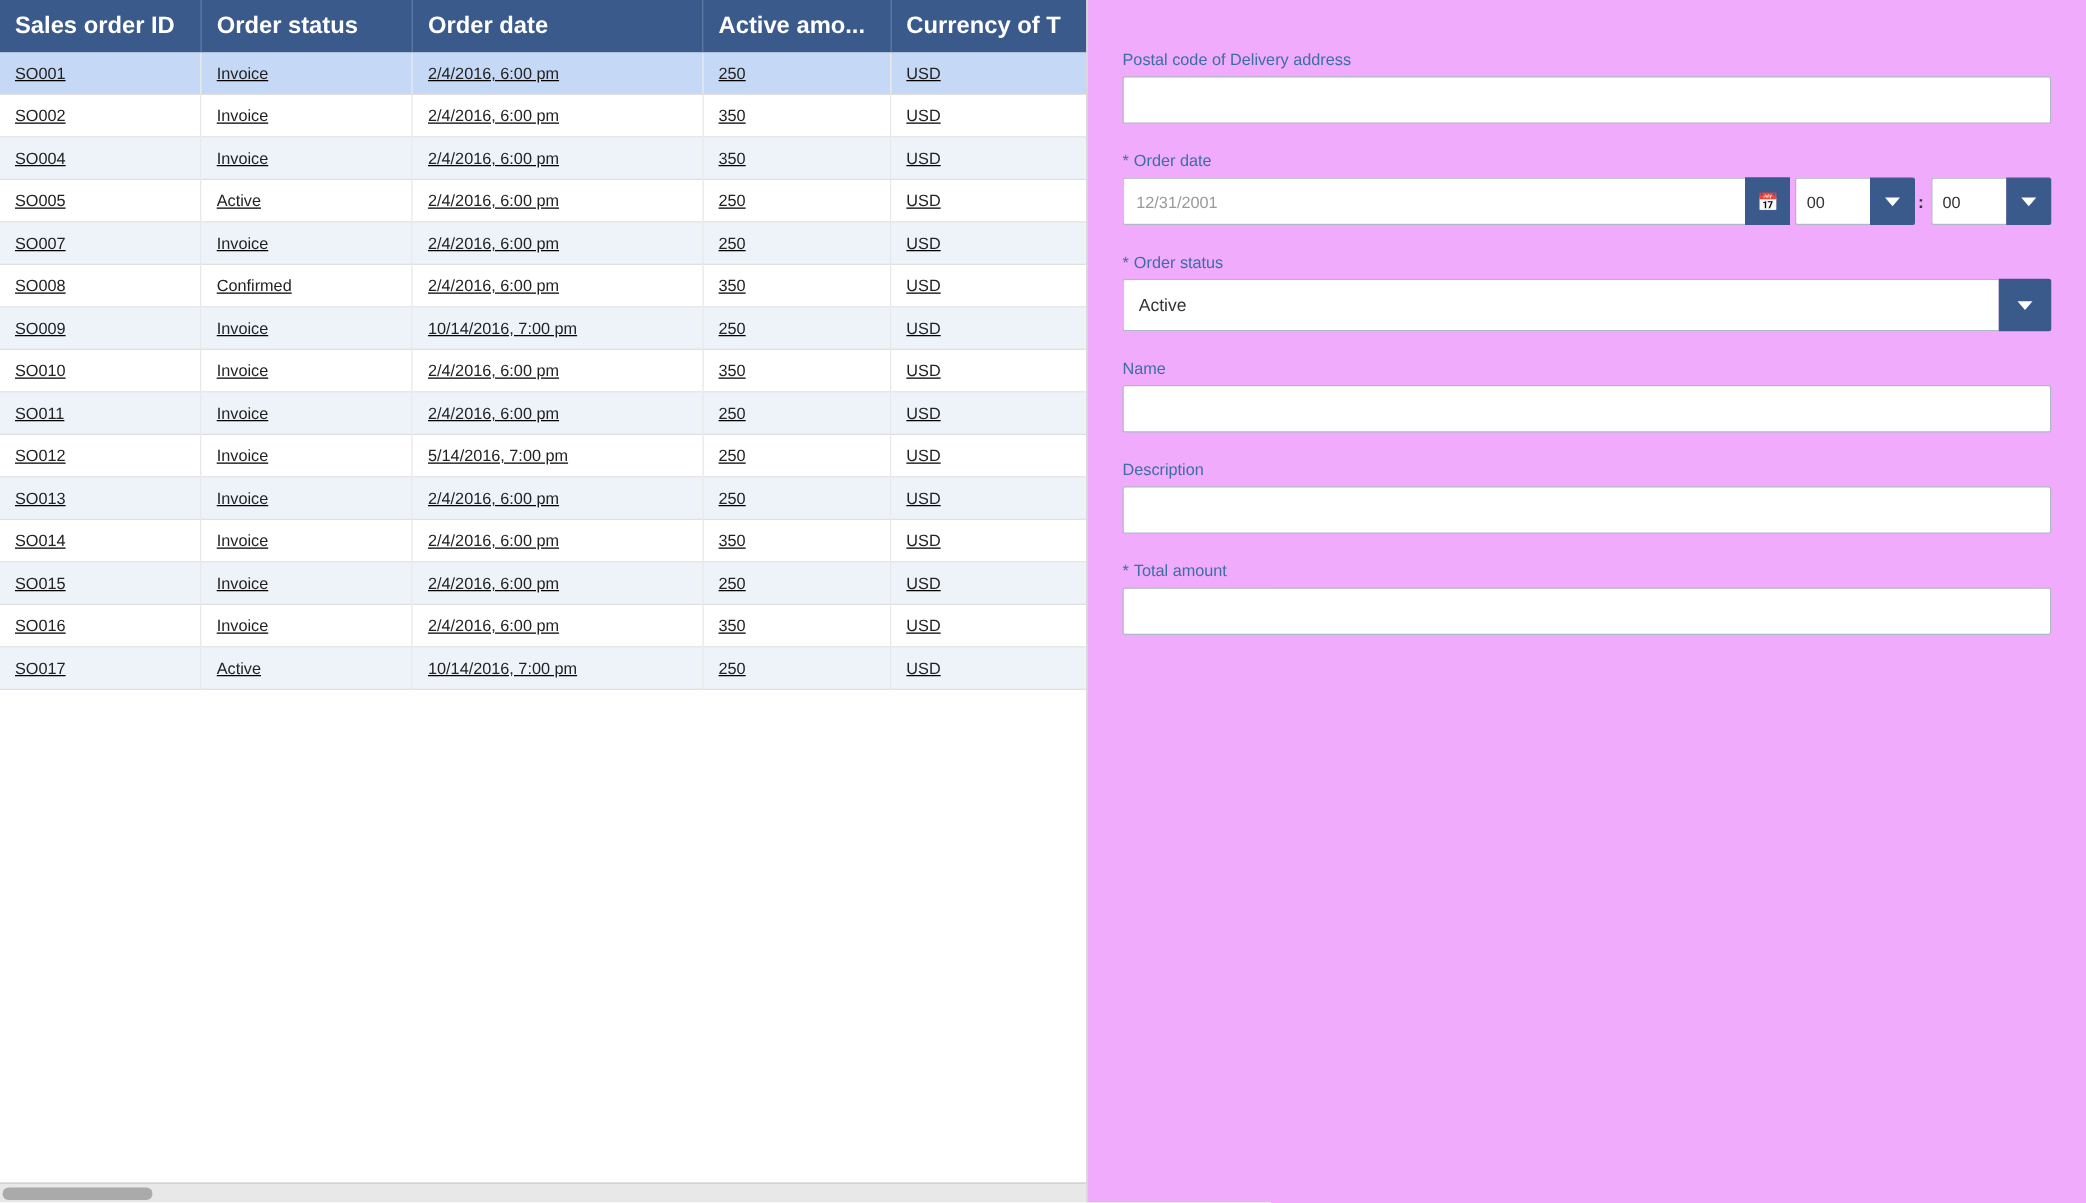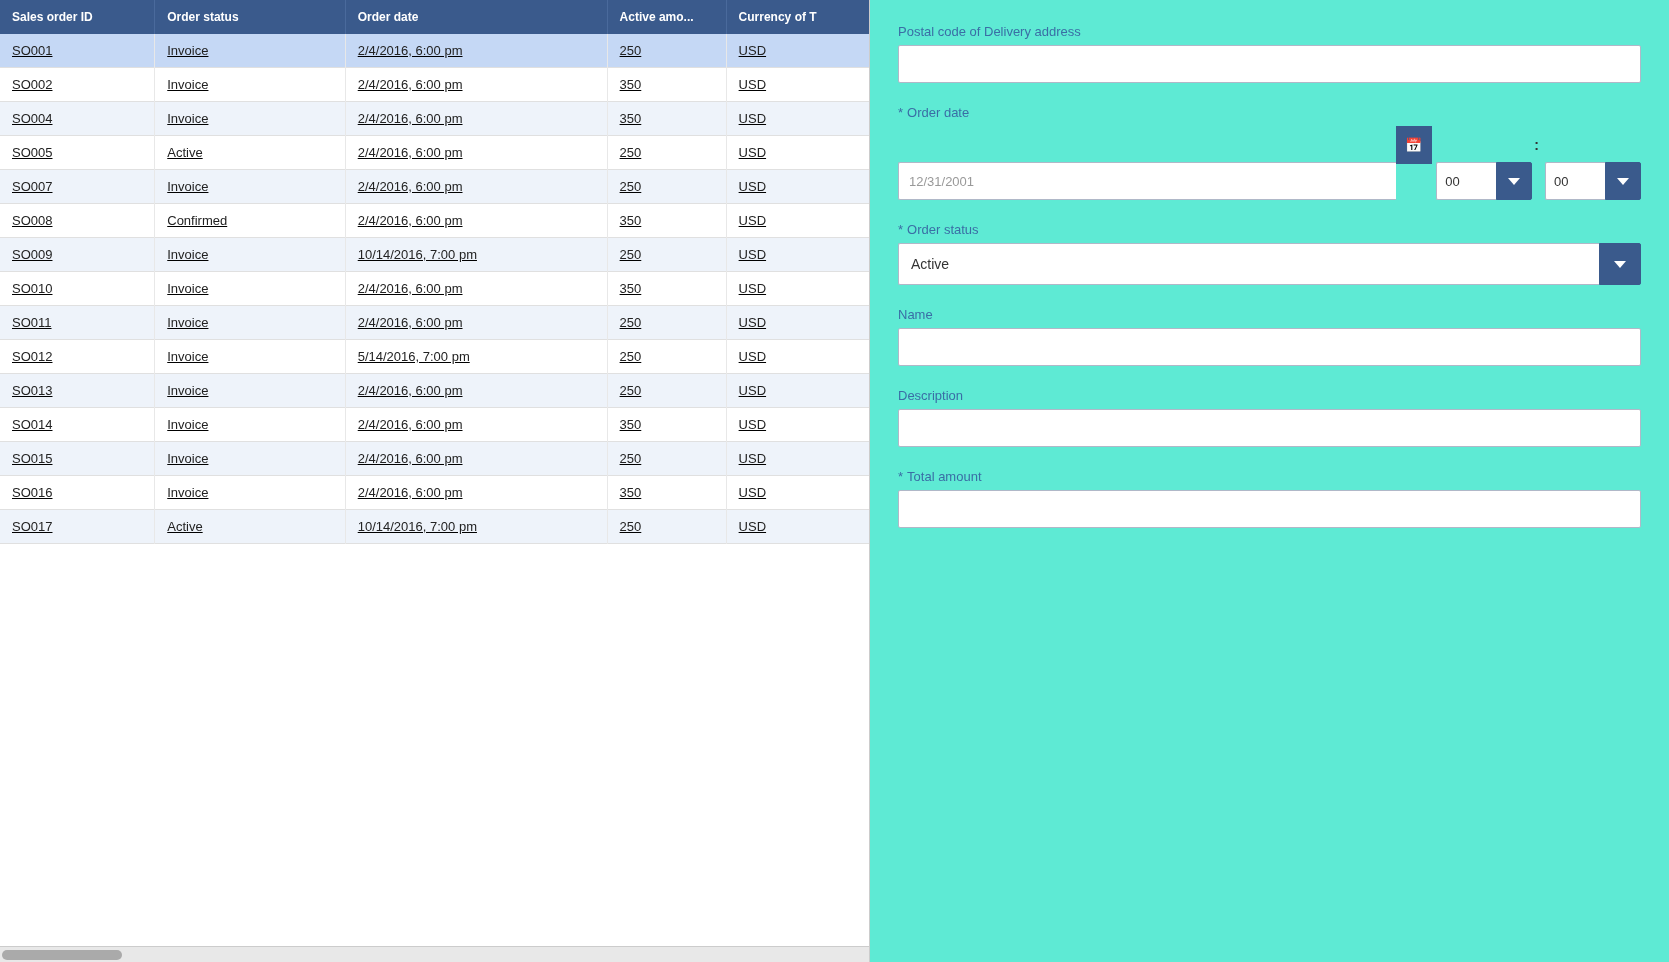--- a/index.html
+++ b/index.html
@@ -38,21 +38,21 @@
 
     .data-table thead tr {
       background: #3a5a8c;
       color: #fff;
     }
 
     .data-table thead th {
       padding: 10px 12px;
       text-align: left;
       font-weight: 600;
-      font-size: 12px;
+      font-size: 19px;
       border-right: 1px solid #4a6a9c;
       white-space: nowrap;
     }
 
     .data-table thead th:last-child {
       border-right: none;
     }
 
     .data-table tbody tr {
       border-bottom: 1px solid #e0e0e0;
@@ -94,22 +94,22 @@
     .hscroll-bar {
       width: 120px;
       height: 10px;
       background: #aaa;
       border-radius: 5px;
     }
 
     
     .form-panel {
       flex: 1;
-      background: #5eead4;
-      padding: 24px 28px;
+      background: #f0abfc;
+      padding: 40px 28px;
       overflow-y: auto;
       position: relative;
     }
 
     .form-field {
       margin-bottom: 22px;
     }
 
     .form-label {
       font-size: 13px;
@@ -152,21 +152,20 @@
       flex: 1;
       height: 38px;
       border: 1px solid #b0b8c8;
       border-right: none;
       border-radius: 2px 0 0 2px;
       padding: 6px 10px;
       font-size: 13px;
       color: #999;
       background: #fff;
       outline: none;
-      margin-top: 36px;
     }
 
     .date-icon-btn {
       width: 36px;
       height: 38px;
       background: #3a5a8c;
       border: 1px solid #3a5a8c;
       border-radius: 0;
       display: flex;
       align-items: center;

